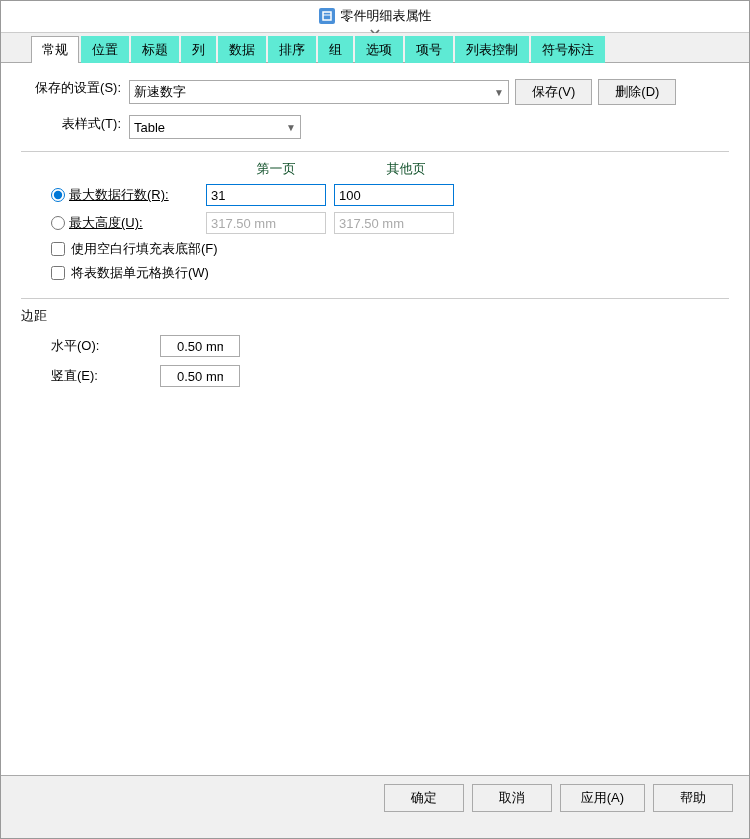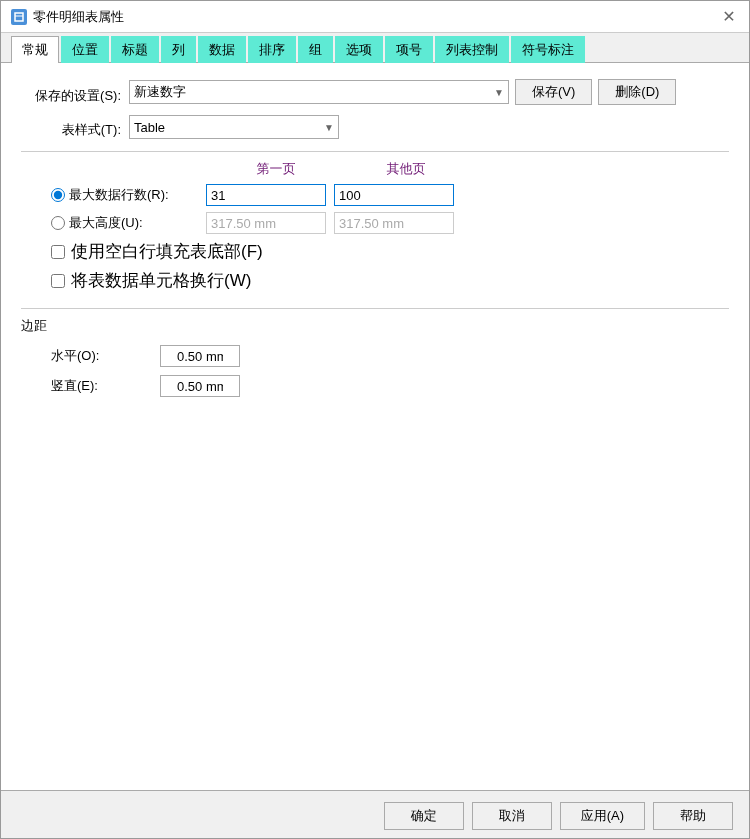--- a/index.html
+++ b/index.html
@@ -24,20 +24,21 @@
       box-shadow: 2px 2px 8px rgba(0,0,0,0.3);
     }
     .title-bar {
       background: #fff;
       border-bottom: 1px solid #ccc;
       display: flex;
       align-items: center;
       justify-content: space-between;
       padding: 6px 10px;
       height: 32px;
+      flex-direction: column;
     }
     .title-bar-left {
       display: flex;
       align-items: center;
       gap: 6px;
     }
     .title-icon {
       width: 16px;
       height: 16px;
       background: #4a90d9;
@@ -78,30 +79,31 @@
       background: #5eead4;
       color: #000;
       position: relative;
       top: 1px;
     }
     .tab.active {
       background: #fff;
       border-color: #aaa;
       border-bottom-color: #fff;
       z-index: 1;
+      margin-left: 20px;
     }
     .content {
       flex: 1;
       background: #fff;
       padding: 16px 20px;
       overflow: auto;
     }
     .form-row {
       display: flex;
-      align-items: flex-end;
+      align-items: flex-start;
       margin-bottom: 10px;
     }
     .form-label {
       width: 100px;
       text-align: right;
       margin-right: 8px;
       font-size: 13px;
       white-space: nowrap;
     }
     .form-control {
@@ -116,21 +118,21 @@
       background: #fff;
       font-size: 13px;
       padding: 0 4px;
       display: flex;
       align-items: center;
       justify-content: space-between;
       cursor: pointer;
       width: 380px;
     }
     .select-box-small {
-      width: 210px;
+      width: 172px;
     }
     .select-arrow {
       font-size: 10px;
       color: #666;
     }
     .btn {
       height: 26px;
       padding: 0 16px;
       border: 1px solid #aaa;
       background: #f0f0f0;
@@ -157,21 +159,21 @@
       margin-bottom: 16px;
     }
     .height-cols {
       display: flex;
       align-items: center;
       margin-left: 30px;
       margin-bottom: 6px;
     }
     .col-header {
       font-size: 13px;
-      color: #701a75;
+      color: #14532d;
       text-align: center;
     }
     .col-header-first {
       width: 160px;
     }
     .col-header-page1 {
       width: 130px;
     }
     .col-header-other {
       width: 130px;
@@ -182,20 +184,21 @@
       margin-left: 30px;
       margin-bottom: 6px;
     }
     .radio-label {
       width: 155px;
       font-size: 13px;
       display: flex;
       align-items: center;
       gap: 4px;
       cursor: pointer;
+      text-decoration: underline;
     }
     .radio-input {
       width: 14px;
       height: 14px;
       accent-color: #0078d7;
       cursor: pointer;
     }
     .text-input {
       height: 22px;
       border: 1px solid #0078d7;
@@ -217,21 +220,21 @@
       margin-left: 30px;
       margin-bottom: 6px;
       cursor: pointer;
     }
     .checkbox-input {
       width: 14px;
       height: 14px;
       cursor: pointer;
     }
     .checkbox-label {
-      font-size: 17px;
+      font-size: 13px;
     }
     .margin-section {
       margin-top: 8px;
     }
     .margin-row {
       display: flex;
       align-items: center;
       margin-left: 30px;
       margin-bottom: 8px;
       gap: 39px;
@@ -249,22 +252,22 @@
       background: #fff;
       font-family: "Microsoft YaHei", sans-serif;
     }
     .footer {
       border-top: 1px solid #aaa;
       padding: 8px 16px;
       display: flex;
       justify-content: flex-end;
       gap: 8px;
       background: #f0f0f0;
-      height: 48px;
-      align-items: flex-end;
+      height: 63px;
+      align-items: flex-start;
     }
     .footer-btn {
       height: 28px;
       padding: 0 20px;
       border: 1px solid #aaa;
       background: #f0f0f0;
       font-size: 13px;
       cursor: pointer;
       font-family: "Microsoft YaHei", sans-serif;
       min-width: 80px;

